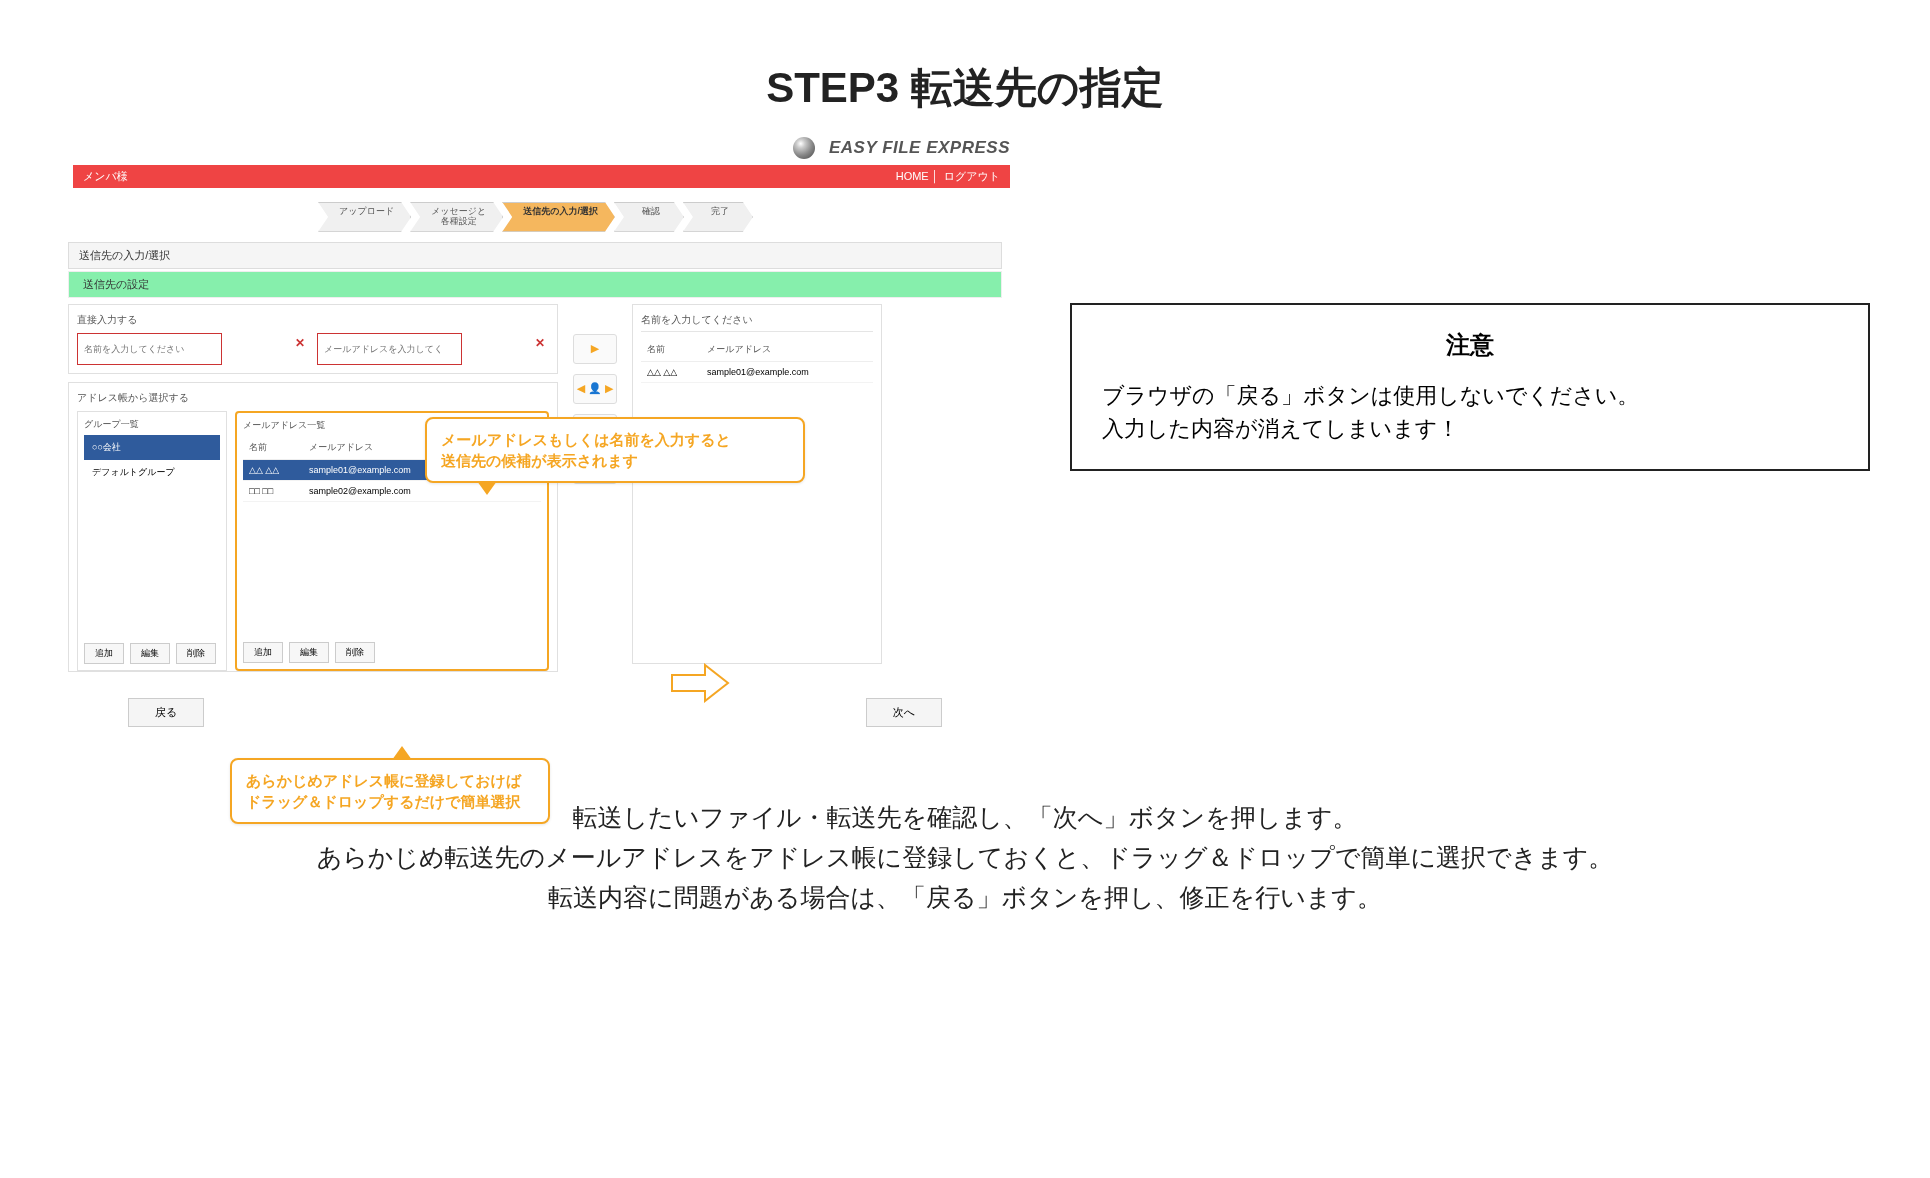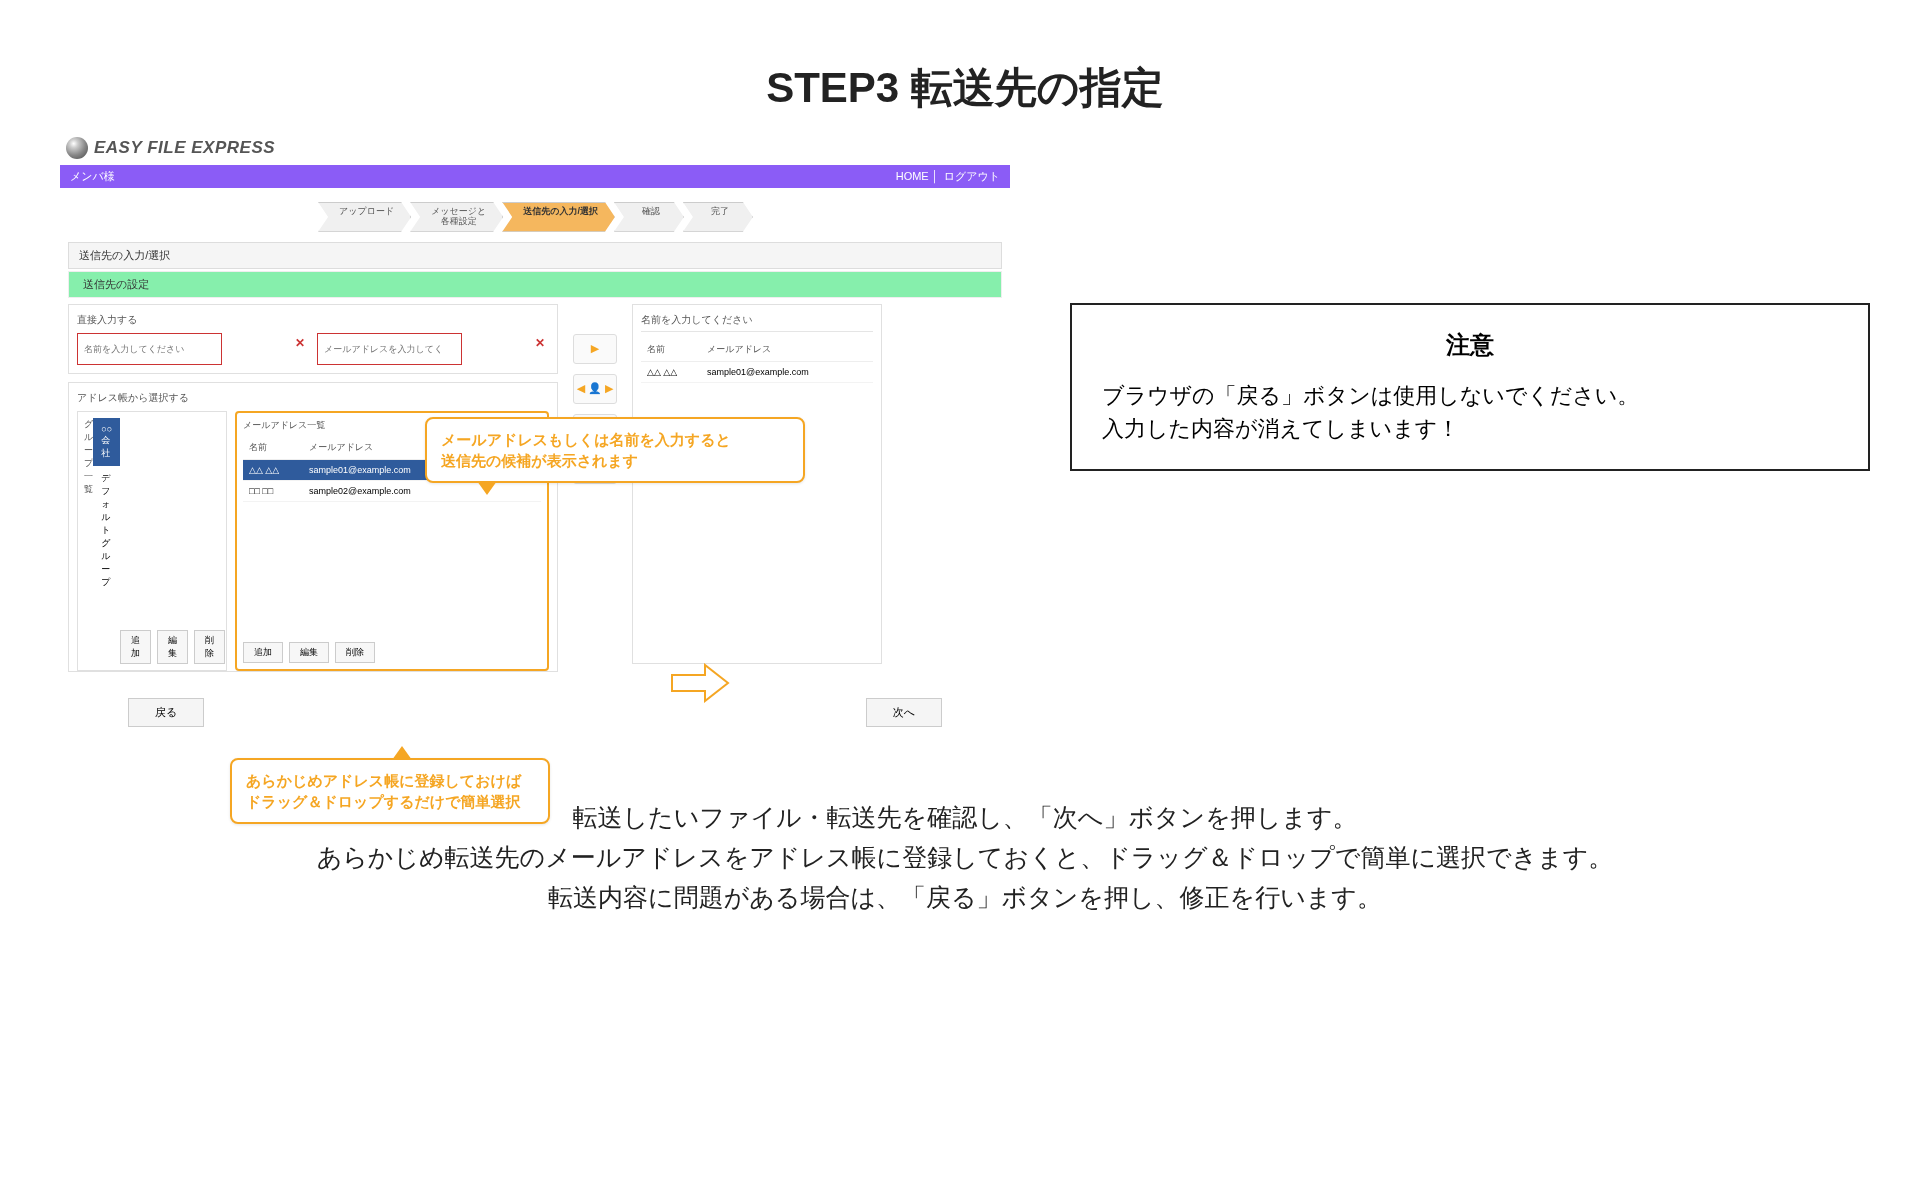--- a/index.html
+++ b/index.html
@@ -27,42 +27,44 @@
     gap: 60px;
     align-items: flex-start;
   }
   .app-screenshot {
     width: 950px;
     background: #fff;
   }
   .app-logo-row {
     display: flex;
     align-items: center;
-    gap: 6px;
+    gap: 14px;
     padding: 4px 0 6px 6px;
+    justify-content: flex-end;
   }
   .sphere {
     width: 22px; height: 22px;
     border-radius: 50%;
     background: radial-gradient(circle at 35% 30%, #fff 0%, #ccc 20%, #888 55%, #444 100%);
   }
   .logo-text {
     font-weight: 800;
     font-style: italic;
     font-size: 17px;
     color: #555;
     letter-spacing: 0.5px;
   }
   .member-bar {
-    background: #8b5cf6;
+    background: #ef4444;
     color: #fff;
     font-size: 11px;
     padding: 4px 10px;
     display: flex;
     justify-content: space-between;
+    margin-left: 13px;
   }
   .member-bar .right a { color: #fff; text-decoration: none; margin-left: 2px;}
   .steps {
     display: flex;
     justify-content: center;
     margin: 14px 0 10px 0;
     font-size: 9px;
     color: #555;
   }
   .step {
@@ -137,21 +139,21 @@
     cursor: pointer;
   }
   .ab-row { display: flex; gap: 8px; }
   .group-col {
     width: 150px;
     border: 1px solid #e0e0e0;
     background: #fff;
     padding: 6px;
     height: 260px;
     display: flex;
-    flex-direction: row;
+    flex-direction: column;
   }
   .addr-col {
     flex: 1;
     border: 2px solid #f5a623;
     border-radius: 4px;
     background: #fff;
     padding: 6px;
     height: 260px;
     display: flex;
     flex-direction: column;

